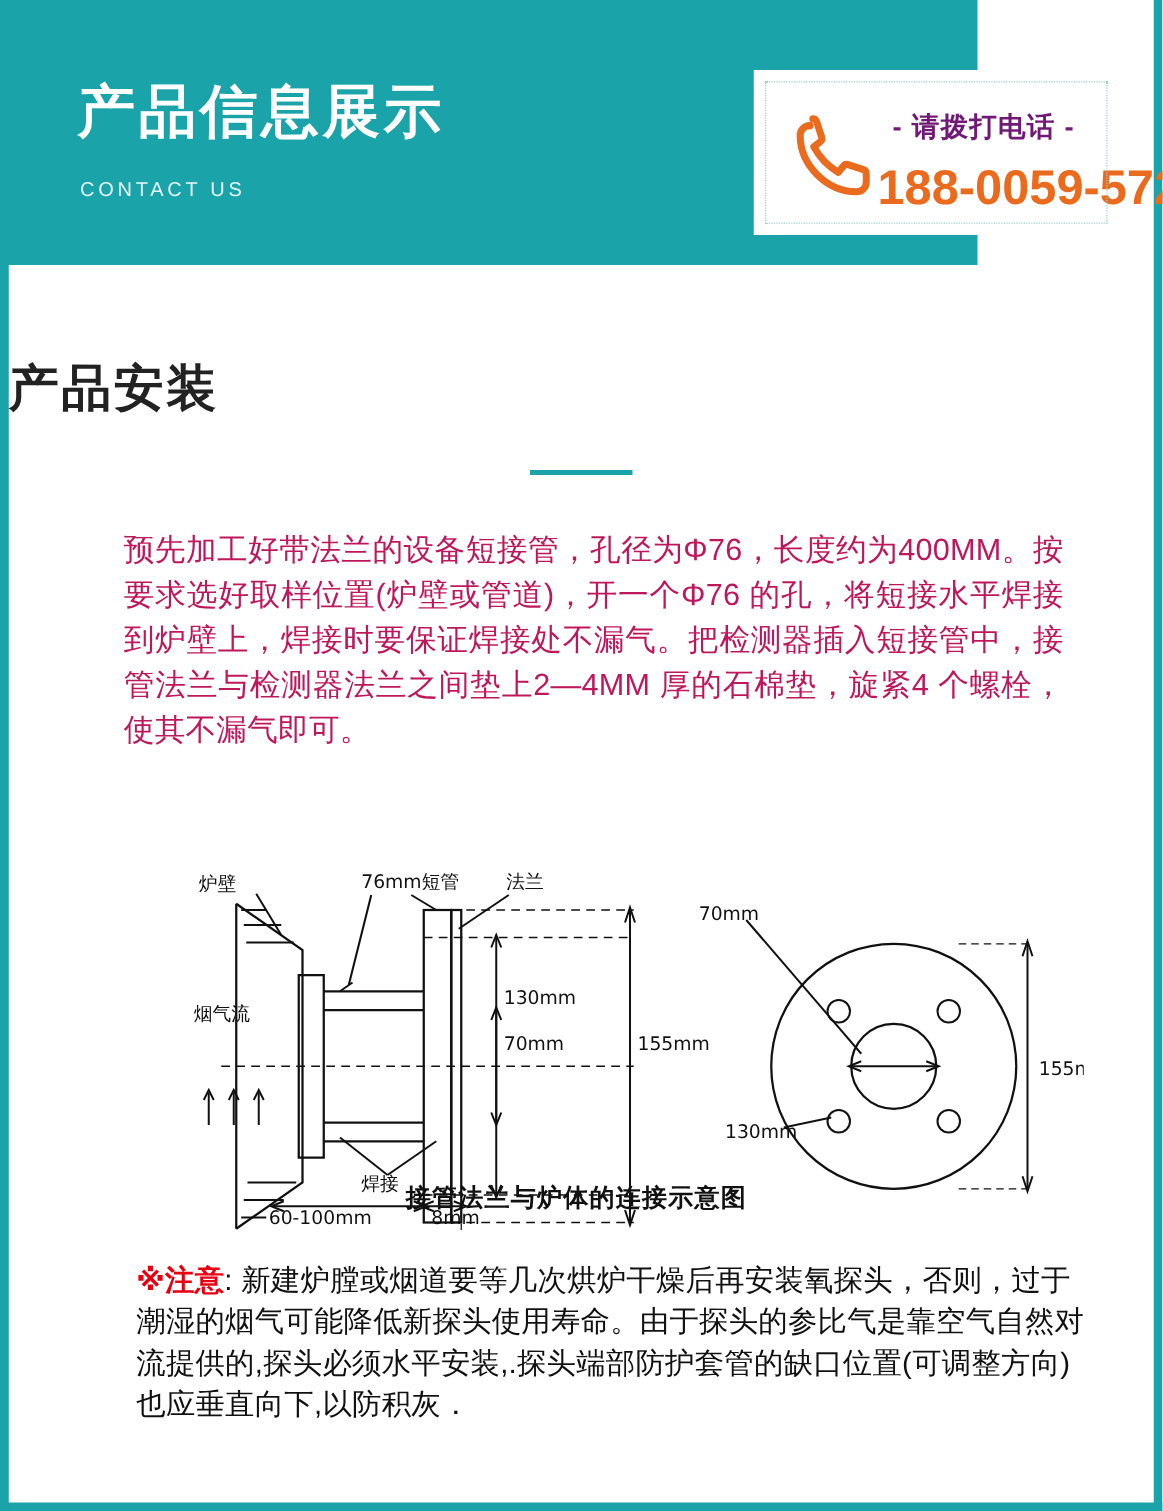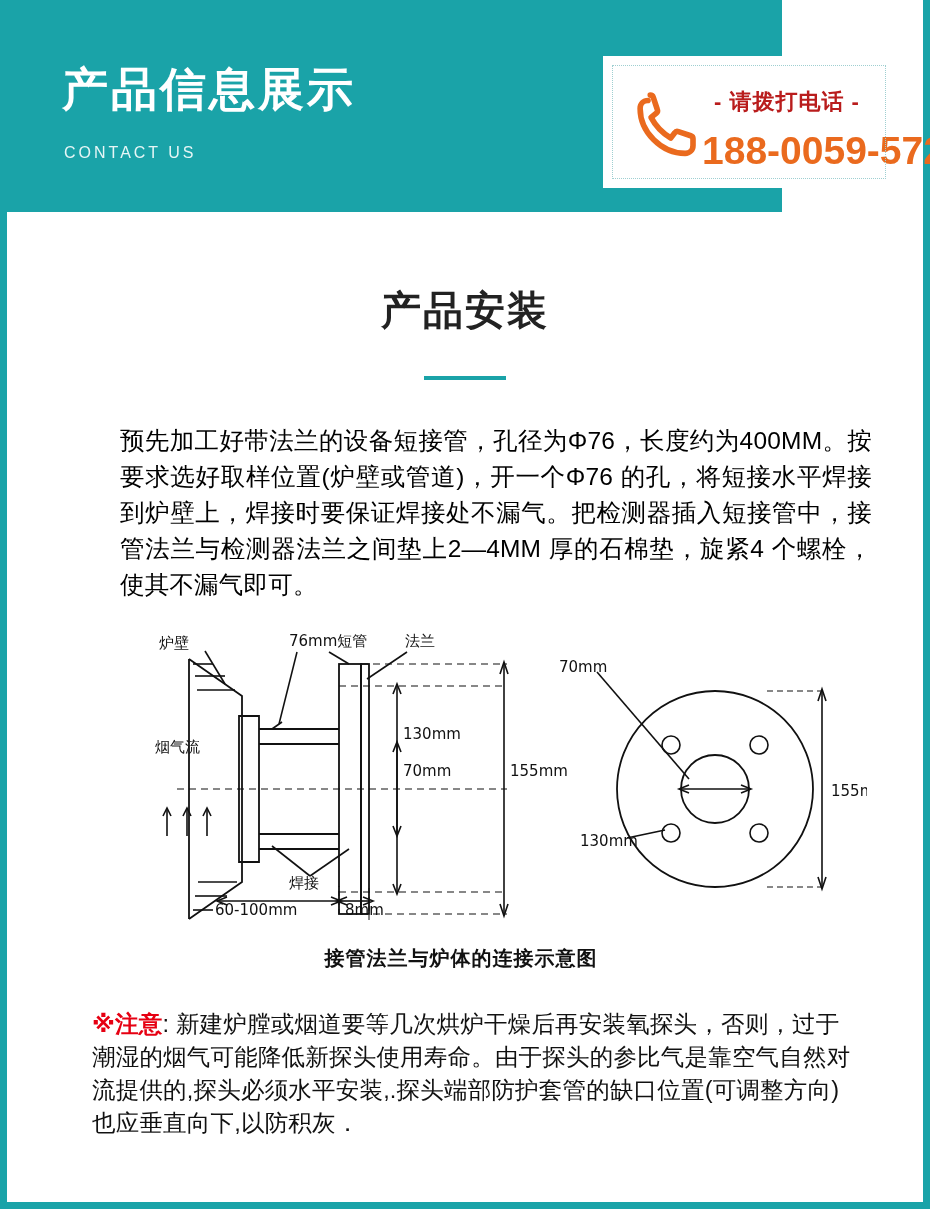--- a/index.html
+++ b/index.html
@@ -79,21 +79,21 @@
     height: 72px;
     color: #ea6a1e;
     font-size: 64px;
     line-height: 72px;
     text-align: center;
   }
   .phone-call-label {
     position: absolute;
     left: 110px;
     top: 30px;
-    color: #b91c1c;
+    color: #701a75;
     font-size: 22px;
     font-weight: bold;
     letter-spacing: 1px;
     white-space: nowrap;
   }
   .phone-number {
     position: absolute;
     left: 98px;
     top: 72px;
     color: #ea6a1e;
@@ -101,21 +101,20 @@
     font-weight: bold;
     letter-spacing: 0px;
     white-space: nowrap;
   }
   
   .section-title {
     position: absolute;
     left: 0;
     top: 283px;
     width: 916px;
-    text-align: center;
     font-size: 40px;
     font-weight: bold;
     color: #222222;
     letter-spacing: 2px;
   }
   .title-rule {
     position: absolute;
     left: 417px;
     top: 376px;
     width: 82px;
@@ -123,51 +122,50 @@
     background: #1aa3a8;
   }
   
   .body-text {
     position: absolute;
     left: 92px;
     top: 423px;
     width: 752px;
     font-size: 24.5px;
     line-height: 36px;
-    color: #000000;
+    color: #be185d;
     letter-spacing: 0.2px;
     text-align: justify;
-    margin-left: 21px;
   }
   
   .figure {
     position: absolute;
     left: 60px;
-    top: 624px;
+    top: 688px;
     width: 800px;
     height: 330px;
   }
   .figure svg {
     display: block;
   }
   .figure-caption {
     position: absolute;
     left: 0;
     top: 945px;
     width: 908px;
     text-align: center;
     font-size: 20px;
     font-weight: bold;
     color: #111111;
     letter-spacing: 1px;
   }
   
   .notice {
     position: absolute;
-    left: 85px;
+    left: 102px;
     top: 1008px;
     width: 770px;
     font-size: 23.5px;
     line-height: 33px;
     color: #111111;
     letter-spacing: 0.2px;
   }
   .notice .mark {
     color: #e60012;
     font-weight: bold;

